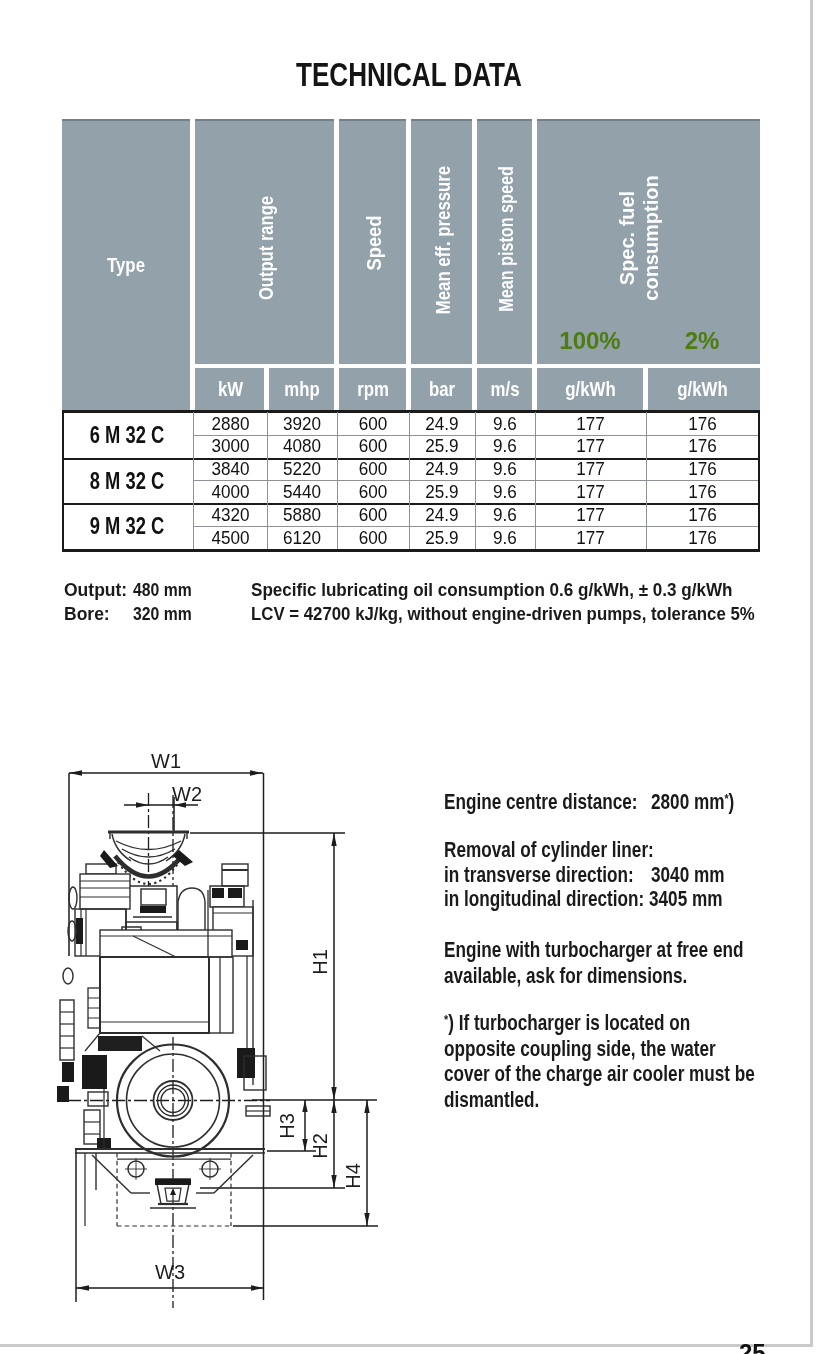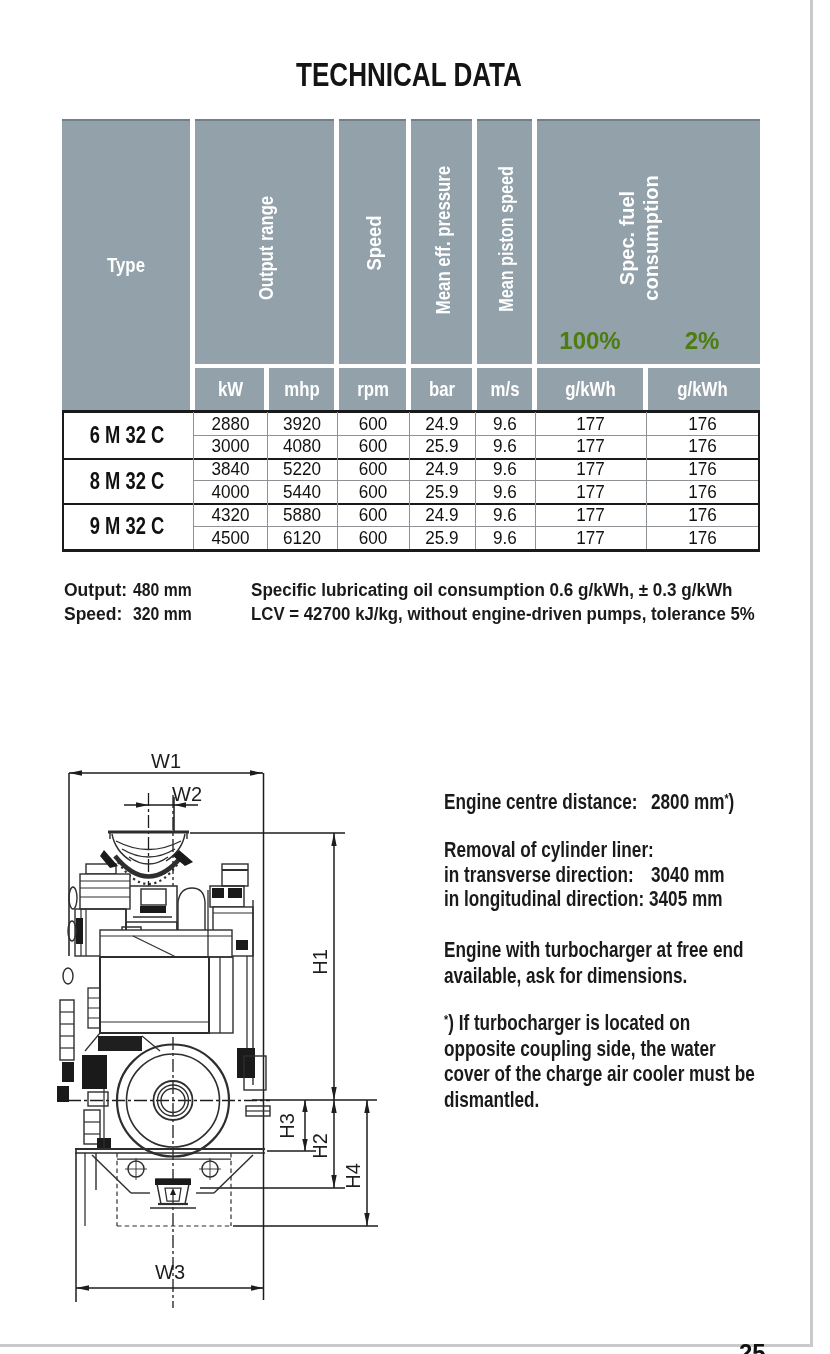--- a/index.html
+++ b/index.html
@@ -128,21 +128,21 @@
     <div class="num" style="left:204.5px;width:70px;top:407.5px;">6120</div>
     <div class="num" style="left:274.5px;width:72px;top:407.5px;">600</div>
     <div class="num" style="left:346.5px;width:66px;top:407.5px;">25.9</div>
     <div class="num" style="left:412.5px;width:60px;top:407.5px;">9.6</div>
     <div class="num" style="left:472.5px;width:111px;top:407.5px;">177</div>
     <div class="num" style="left:583.5px;width:113px;top:407.5px;">176</div>
   </div>
 
   <div class="tb" style="left:64px;top:580px;">Output:</div>
   <div class="tb" style="left:133px;top:580px;transform:scaleX(0.9);">480 mm</div>
-  <div class="tb" style="left:64px;top:604px;">Speed:</div>
+  <div class="tb" style="left:64px;top:604px;">Bore:</div>
   <div class="tb" style="left:133px;top:604px;transform:scaleX(0.9);">320 mm</div>
   <div class="tb" style="left:251px;top:580px;transform:scaleX(0.975);">Specific lubricating oil consumption 0.6 g/kWh, ± 0.3 g/kWh</div>
   <div class="tb" style="left:251px;top:604px;transform:scaleX(0.96);">LCV = 42700 kJ/kg, without engine-driven pumps, tolerance 5%</div>
 
   <div class="rt" style="left:444px;top:789px;">Engine centre distance:</div>
   <div class="rt" style="left:651px;top:789px;">2800 mm<sup class="s">*</sup>)</div>
   <div class="rt" style="left:444px;top:837px;">Removal of cylinder liner:</div>
   <div class="rt" style="left:444px;top:862px;">in transverse direction:</div>
   <div class="rt" style="left:651px;top:862px;">3040 mm</div>
   <div class="rt" style="left:444px;top:886px;">in longitudinal direction:</div>

